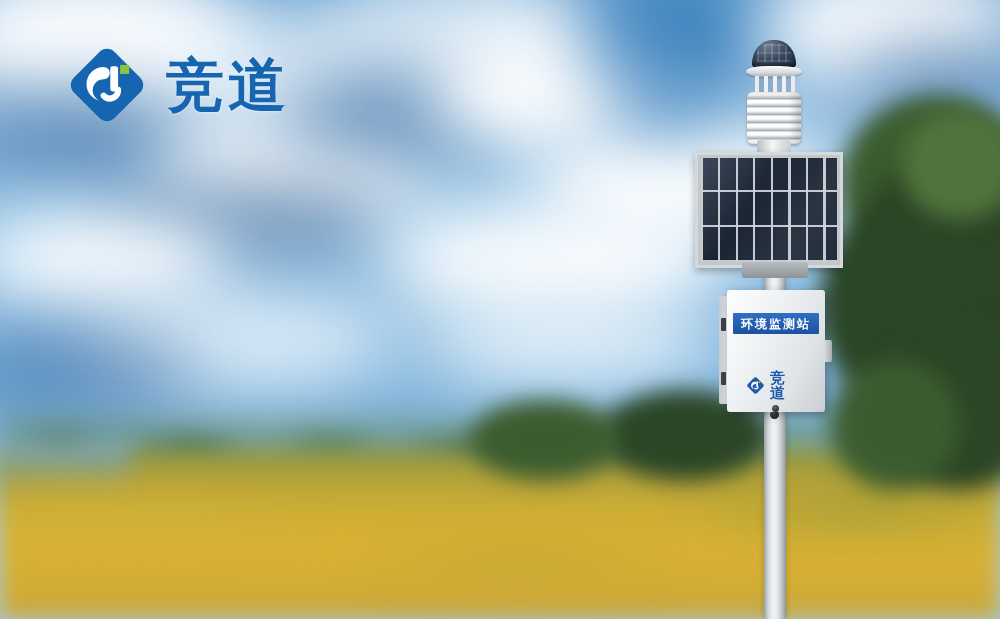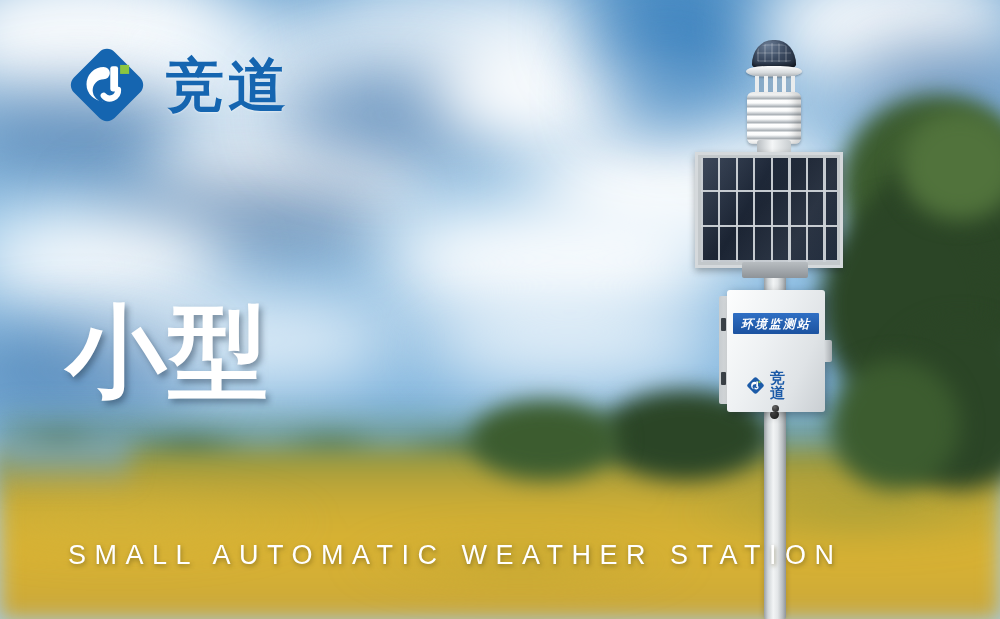--- a/index.html
+++ b/index.html
@@ -320,21 +320,20 @@
     display: flex;
     align-items: center;
     justify-content: center;
   }
   .box-banner span {
     color: #fff;
     font-size: 12px;
     letter-spacing: 2px;
     font-weight: bold;
     line-height: 1;
-    font-style: italic;
   }
   .box-logo {
     position: absolute;
     left: 746px;
     top: 370px;
     display: flex;
     align-items: center;
     gap: 5px;
   }
   .box-logo-mark { width: 19px; height: 19px; position: relative; }
@@ -450,18 +449,16 @@
         <path d="M46 28 a21 21 0 1 0 0 42 a13.5 13.5 0 1 1 0 -27 a7.5 7.5 0 1 0 0 -15 z" fill="#ffffff"></path>
         <rect x="54" y="27" width="9.5" height="31" rx="3" fill="#ffffff"></rect>
         <path d="M63.5 56 a10 10 0 0 1 -17.5 7" stroke="#ffffff" stroke-width="7.5" fill="none" stroke-linecap="round"></path>
         <rect x="66" y="25.5" width="11" height="11" fill="#8cc63f"></rect>
       </svg>
     </div>
     <div class="logo-text">竞道</div>
   </div>
 
   <div class="title-block">
-    <div class="title-line">小型</div>
   </div>
 
-  <div class="subtitle">SMALL AUTOMATIC WEATHER STATION</div>
 
 </div>
 
 </body></html>

